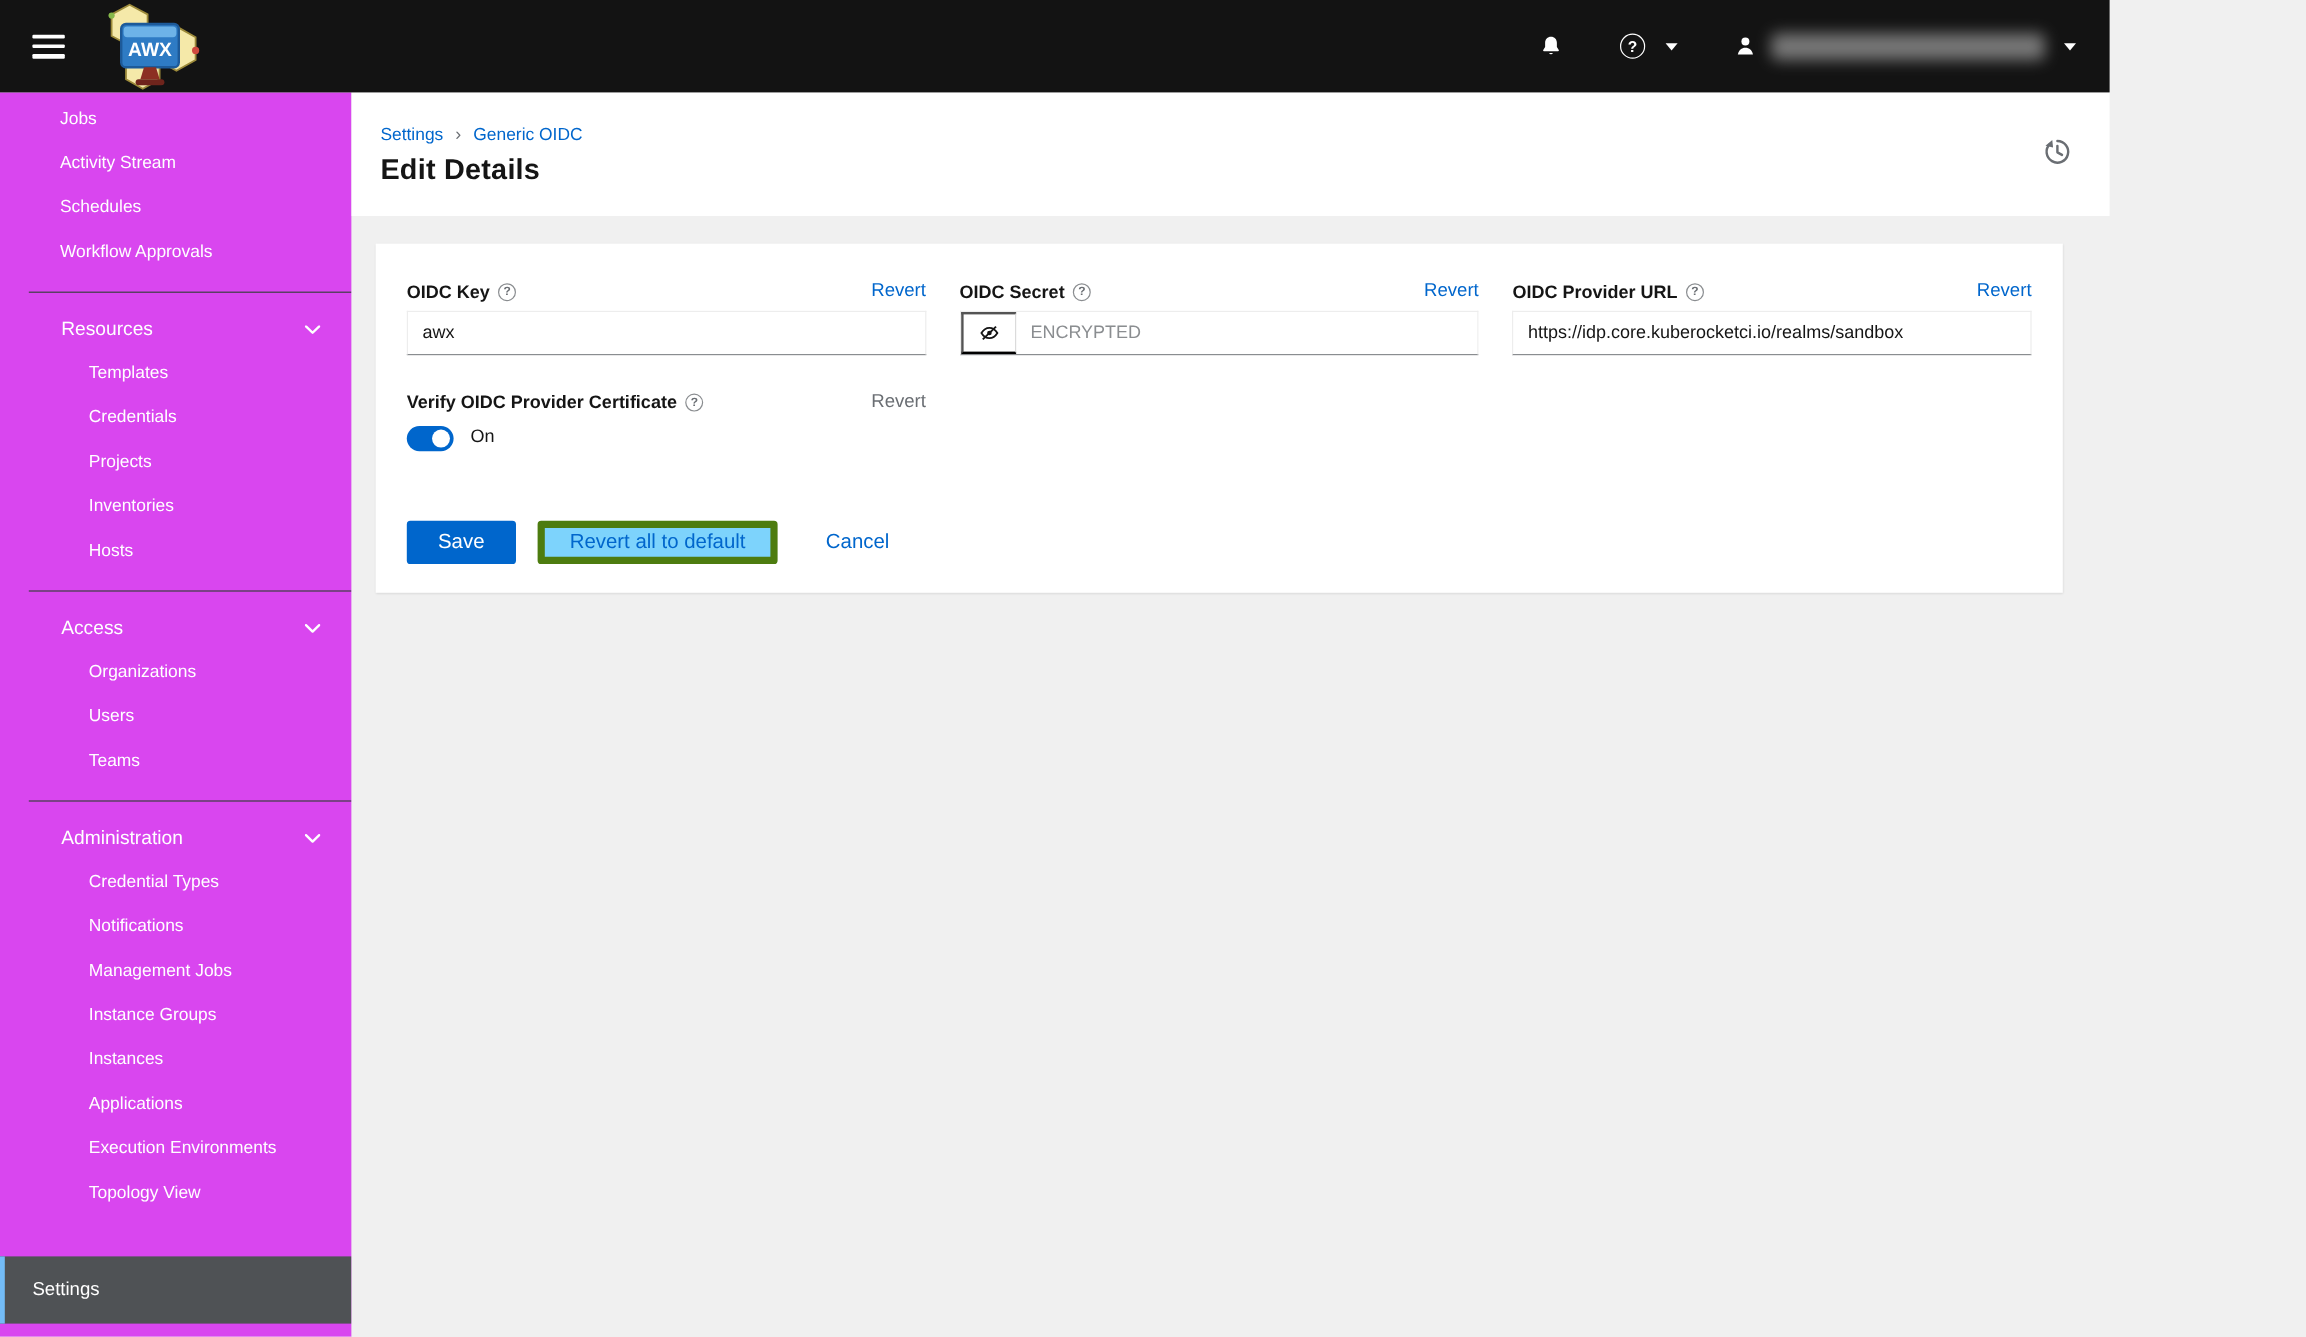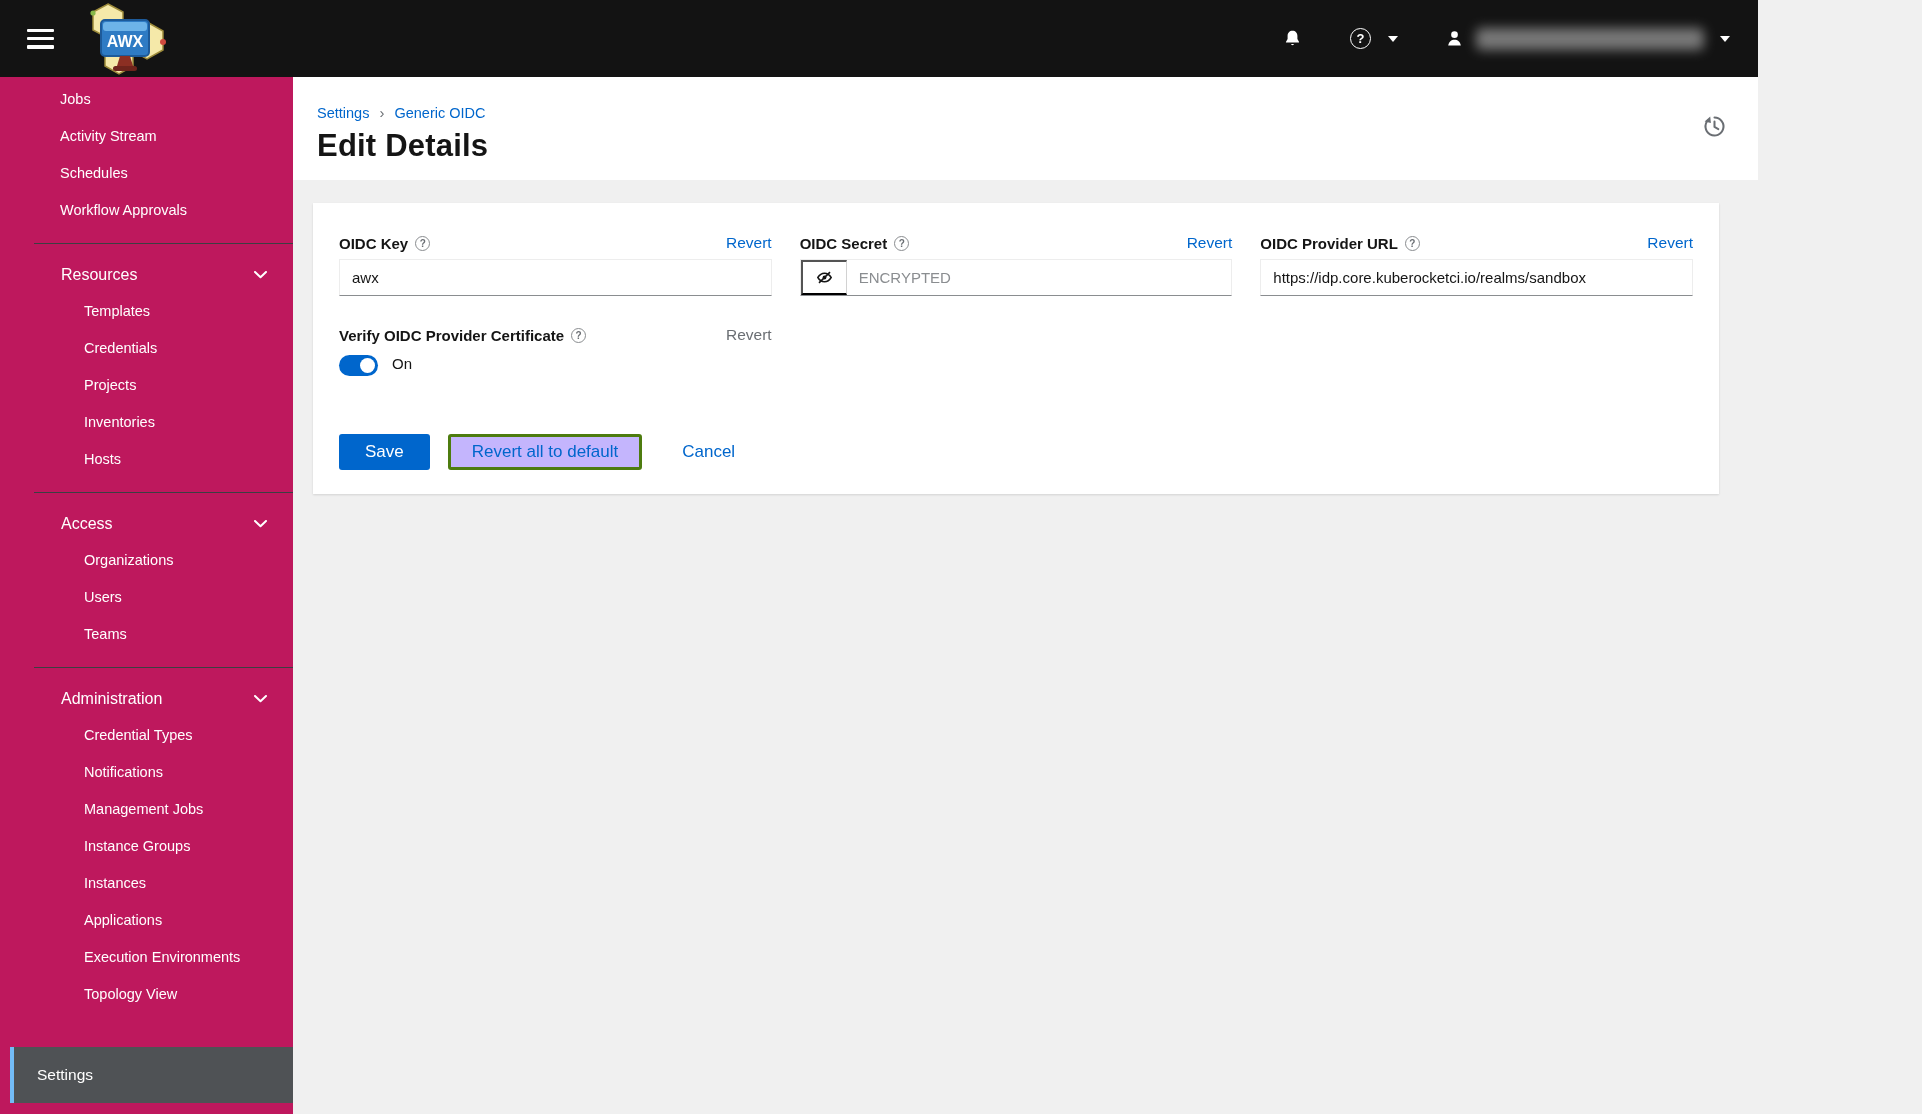--- a/index.html
+++ b/index.html
@@ -31,21 +31,21 @@
   .user-group { margin-left: 46px; display: flex; align-items: center; }
   .user-blur {
     width: 228px; height: 22px; margin: 0 16px 0 11px; border-radius: 5px;
     background: #9a9a9a; filter: blur(6px); opacity: .75;
   }
 
   
   .main { flex: 1; display: flex; min-height: 0; }
 
   
-  .sidebar { width: 293px; flex: 0 0 293px; background: #be185d; color: #fff; overflow: hidden; padding-left: 10px; }
+  .sidebar { width: 293px; flex: 0 0 293px; background: #d946ef; color: #fff; overflow: hidden; }
   .nav-group { padding: 4px 0 14px; }
   .nav-group.bordered { border-top: 1px solid #3c3f42; padding-top: 12px; margin-left: 24px; }
   .nav-header {
     display: flex; align-items: center; justify-content: space-between;
     padding: 8px 26px 8px 27px; font-size: 16px; line-height: 21px; color: #fff; cursor: pointer;
   }
   .nav-item {
     display: block; padding: 10px 24px 10px 50px; font-size: 14.5px; line-height: 17px;
     color: #fff; text-decoration: none; cursor: pointer;
   }
@@ -53,21 +53,21 @@
     margin-top: 16px; padding: 18px 24px 18px 23px; font-size: 15.5px; line-height: 20px;
     background: #4f5255; border-left: 4px solid #73bcf7;
   }
 
   
   .content { flex: 1; display: flex; flex-direction: column; background: #f0f0f0; min-width: 0; }
   .content-header { background: #fff; height: 103px; flex: 0 0 103px; padding: 27px 30px 0 24px; position: relative; }
   .breadcrumb { display: flex; align-items: center; font-size: 14.5px; }
   .breadcrumb a { color: #0066cc; text-decoration: none; cursor: pointer; }
   .crumb-sep { color: #6a6e73; padding: 0 10px; font-size: 15px; }
-  .page-title { margin-top: 7px; font-size: 31px; font-weight: 700; color: #151515; letter-spacing: .2px; }
+  .page-title { margin-top: 7px; font-size: 24px; font-weight: 700; color: #151515; letter-spacing: .2px; }
   .history-btn { position: absolute; right: 30px; top: 36px; background: none; border: none; cursor: pointer; }
 
   .content-body { flex: 1; padding: 23px 39px 0 20px; }
   .card { background: #fff; box-shadow: 0 1px 2px rgba(3,3,3,.12); padding: 30px 26px 24px; }
 
   .form-grid { display: grid; grid-template-columns: repeat(3, 1fr); column-gap: 28px; }
   .label-row { display: flex; align-items: center; justify-content: space-between; margin-bottom: 6px; height: 20px; }
   .field-label { display: flex; align-items: center; gap: 7px; font-size: 15px; font-weight: 700; color: #151515; }
   .q-help {
     width: 15px; height: 15px; border: 1px solid #8a8d90; border-radius: 50%; color: #6a6e73;
@@ -88,21 +88,21 @@
 
   .cert-field { grid-column: 1; margin-top: 29px; }
   .toggle-row { display: flex; gap: 14px; margin-top: 10px; }
   .switch { width: 39px; height: 21px; border-radius: 10.5px; background: #0066cc; position: relative; cursor: pointer; }
   .switch .knob { position: absolute; width: 15px; height: 15px; border-radius: 50%; background: #fff; top: 3px; right: 3px; }
   .toggle-state { font-size: 15px; color: #151515; }
 
   .actions { display: flex; align-items: center; margin-top: 58px; }
   .btn { height: 36px; font-size: 17px; font-family: "Liberation Sans", sans-serif; border-radius: 3px; cursor: pointer; }
   .btn-primary { background: #0066cc; color: #fff; border: none; padding: 0 26px; }
-  .btn-secondary { background: #c4b5fd; color: #0066cc; border: 3px solid #4d7c0f; padding: 0 21px; margin-left: 18px; }
+  .btn-secondary { background: #7dd3fc; color: #0066cc; border: 6px solid #4d7c0f; padding: 0 21px; margin-left: 18px; }
   .btn-link { background: none; border: none; color: #0066cc; padding: 0 10px; margin-left: 30px; }
 </style>
 </head>
 <body>
 
 <div class="app">
 
   <header class="topbar">
     <button class="hamburger">
       <span></span>

